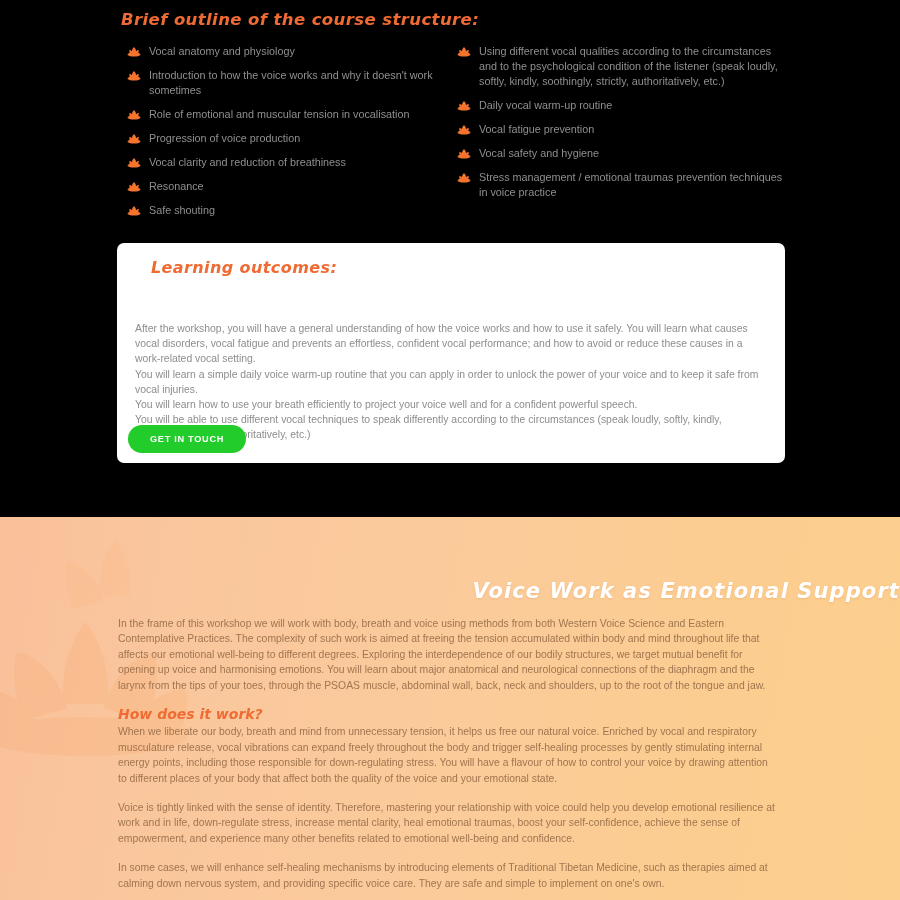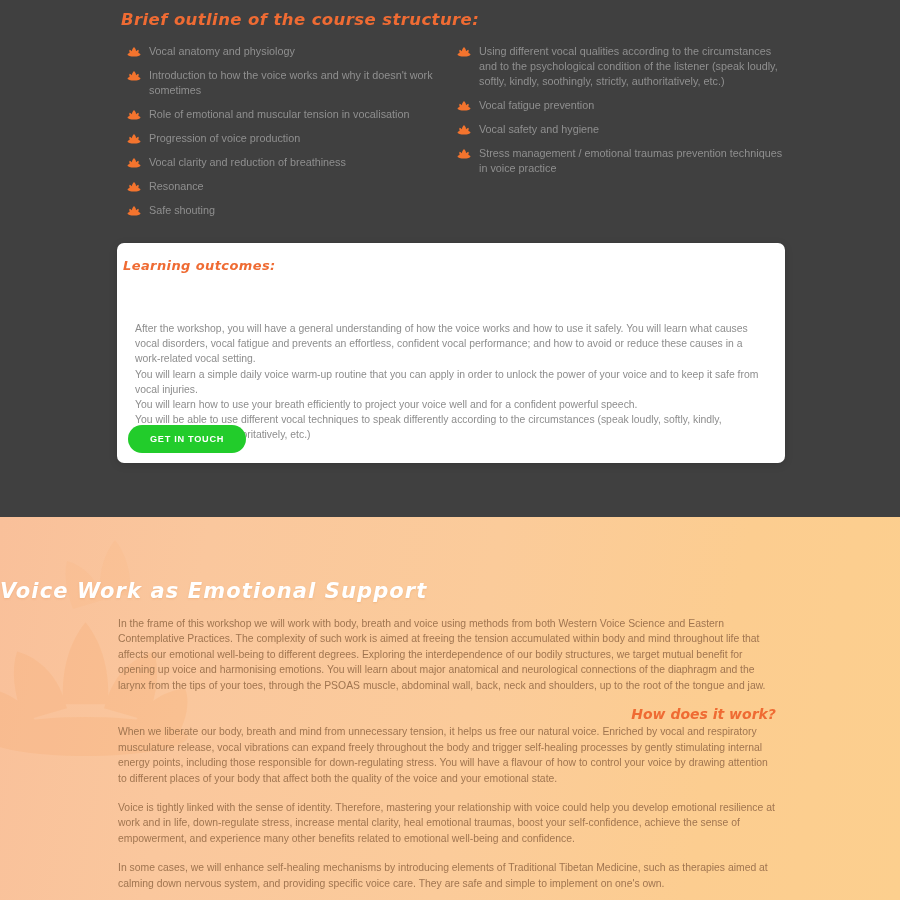--- a/index.html
+++ b/index.html
@@ -20,21 +20,21 @@
     position: relative;
     width: 900px;
     height: 900px;
   }
 
   
   .white-section {
     position: relative;
     width: 900px;
     height: 517px;
-    background: #404040;
+    background: #000000;
     padding: 0;
   }
 
   .script-heading {
     font-family: "DejaVu Sans", sans-serif;
     font-style: italic;
     font-weight: 700;
     color: #ef6b33;
     letter-spacing: 0.4px;
   }
@@ -85,23 +85,23 @@
     left: 117px;
     top: 243px;
     width: 668px;
     height: 220px;
     background: #ffffff;
     border-radius: 7px;
     box-shadow: 0 2px 9px rgba(0,0,0,0.13), 0 0 2px rgba(0,0,0,0.06);
   }
   .card-title {
     position: absolute;
-    left: 6px;
+    left: 34px;
     top: 15px;
-    font-size: 13px;
+    font-size: 16px;
   }
   .card-body {
     position: absolute;
     left: 18px;
     top: 45px;
     width: 635px;
     font-size: 10.4px;
     line-height: 15.2px;
     color: #8d8d8d;
     margin-top: 33px;
@@ -152,21 +152,21 @@
     height: 120px;
     opacity: 0.22;
     pointer-events: none;
   }
 
   .orange-title {
     position: absolute;
     top: 62px;
     left: 0;
     width: 900px;
-    text-align: left;
+    text-align: right;
     font-family: "DejaVu Sans", sans-serif;
     font-style: italic;
     font-weight: 700;
     font-size: 21px;
     color: #ffffff;
     letter-spacing: 1.1px;
     text-shadow: 0 1px 2px rgba(220,150,90,0.35);
   }
 
   .orange-body {
@@ -182,21 +182,20 @@
   .orange-body p { margin: 0 0 14px 0; }
   .orange-body p.tight { margin-bottom: 11px; }
 
   .sub-heading {
     font-family: "DejaVu Sans", sans-serif;
     font-style: italic;
     font-weight: 700;
     font-size: 14px;
     color: #ef6b33;
     margin: 6px 0 2px 0;
-    text-align: right;
   }
 </style>
 </head>
 <body>
 
 <div class="page">
 
   <div class="white-section">
 
     <div class="script-heading outline-title">Brief outline of the course structure:</div>
@@ -306,20 +305,33 @@
               <svg viewBox="0 0 28 22" width="14" height="11">
                   <g fill="#f4742e">
                     <ellipse cx="14" cy="17" rx="13" ry="4.2"></ellipse>
                     <path d="M14 2c3.2 2.6 4.6 7 4.4 11.8H9.6C9.4 9 10.8 4.6 14 2z"></path>
                     <path d="M5 7.5c3.4.6 6 3.2 7.2 7.2l-5.8 1.6C4.6 13 4.2 10 5 7.5z"></path>
                     <path d="M23 7.5c-3.4.6-6 3.2-7.2 7.2l5.8 1.6c1.8-3.3 2.2-6.3 1.4-8.8z"></path>
                   </g>
                 </svg>
             </span>
             <span>Using different vocal qualities according to the circumstances and to the psychological condition of the listener (speak loudly, softly, kindly, soothingly, strictly, authoritatively, etc.)</span>
+          </li>
+          <li>
+            <span class="lotus-bullet">
+              <svg viewBox="0 0 28 22" width="14" height="11">
+                  <g fill="#f4742e">
+                    <ellipse cx="14" cy="17" rx="13" ry="4.2"></ellipse>
+                    <path d="M14 2c3.2 2.6 4.6 7 4.4 11.8H9.6C9.4 9 10.8 4.6 14 2z"></path>
+                    <path d="M5 7.5c3.4.6 6 3.2 7.2 7.2l-5.8 1.6C4.6 13 4.2 10 5 7.5z"></path>
+                    <path d="M23 7.5c-3.4.6-6 3.2-7.2 7.2l5.8 1.6c1.8-3.3 2.2-6.3 1.4-8.8z"></path>
+                  </g>
+                </svg>
+            </span>
+            <span>Daily vocal warm-up routine</span>
           </li>
           <li>
             <span class="lotus-bullet">
               <svg viewBox="0 0 28 22" width="14" height="11">
                   <g fill="#f4742e">
                     <ellipse cx="14" cy="17" rx="13" ry="4.2"></ellipse>
                     <path d="M14 2c3.2 2.6 4.6 7 4.4 11.8H9.6C9.4 9 10.8 4.6 14 2z"></path>
                     <path d="M5 7.5c3.4.6 6 3.2 7.2 7.2l-5.8 1.6C4.6 13 4.2 10 5 7.5z"></path>
                     <path d="M23 7.5c-3.4.6-6 3.2-7.2 7.2l5.8 1.6c1.8-3.3 2.2-6.3 1.4-8.8z"></path>
                   </g>

